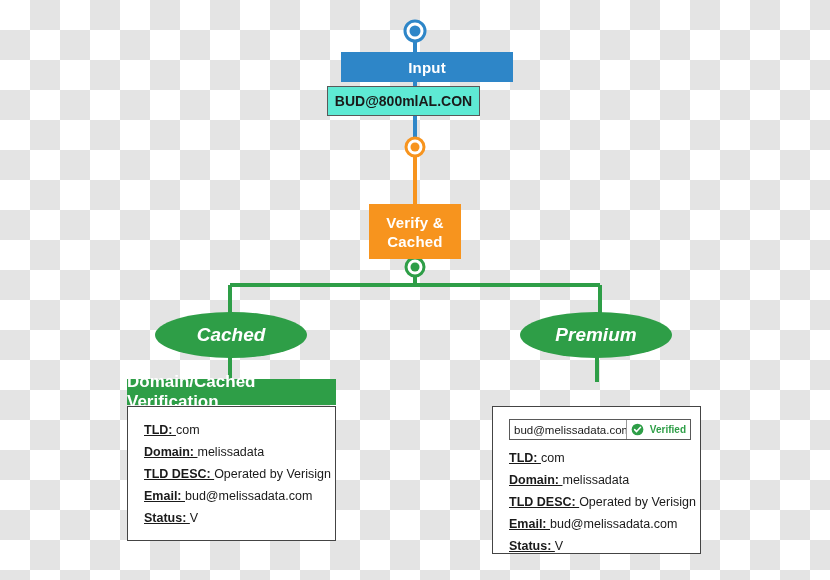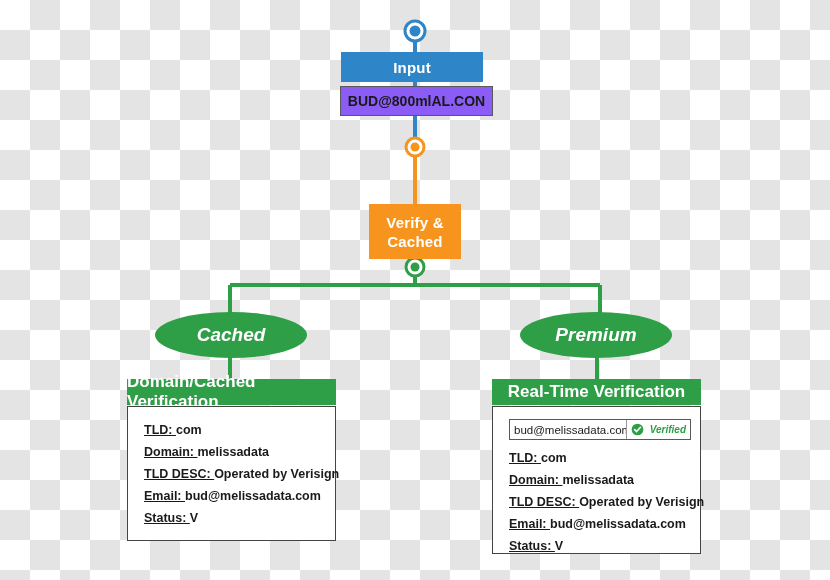--- a/index.html
+++ b/index.html
@@ -39,46 +39,46 @@
     align-items: center;
     justify-content: center;
     text-align: center;
     color: #ffffff;
     font-weight: bold;
     letter-spacing: 0.2px;
   }
   #input-box {
     left: 341px;
     top: 52px;
-    width: 142px;
+    width: 172px;
     height: 30px;
     background: #2e86c8;
     font-size: 15px;
     align-items: center;
   }
   #verify-box {
     left: 369px;
     top: 172px;
     width: 92px;
     height: 55px;
     background: #f7941e;
     font-size: 15px;
     line-height: 19px;
     margin-top: 32px;
   }
 
   
   #input-value {
     position: absolute;
-    left: 340px;
+    left: 327px;
     top: 86px;
     width: 153px;
     height: 30px;
     box-sizing: border-box;
-    background: #8b5cf6;
+    background: #5eead4;
     border: 1px solid #595959;
     display: flex;
     align-items: center;
     justify-content: center;
     font-size: 14px;
     color: #1a1a1a;
     font-weight: 600;
   }
 
   
@@ -147,21 +147,21 @@
     font-size: 12.5px;
     color: #1a1a1a;
     line-height: 22px;
     white-space: nowrap;
   }
   .field-row .k {
     font-weight: bold;
     text-decoration: underline;
   }
   .field-row .v {
-    font-weight: bold;
+    font-weight: normal;
   }
 
   
   #verified-input-wrap {
     display: flex;
     align-items: stretch;
     border: 1px solid #595959;
     background: #ffffff;
     height: 21px;
     width: 182px;
@@ -178,21 +178,20 @@
     border-right: 1px solid #9a9a9a;
     overflow: hidden;
     white-space: nowrap;
   }
   #verified-badge {
     display: flex;
     align-items: center;
     gap: 6px;
     padding: 0 4px 0 4px;
     flex: 0 0 auto;
-    font-style: italic;
   }
   #verified-check-icon {
     width: 13px;
     height: 13px;
     flex: 0 0 auto;
   }
   #verified-label {
     font-size: 10px;
     color: #2e9e47;
     font-weight: 600;
@@ -283,23 +282,20 @@
     <div class="field-row">
       <span class="k">Email: </span>
       <span class="v">bud@melissadata.com</span>
     </div>
     <div class="field-row">
       <span class="k">Status: </span>
       <span class="v">V</span>
     </div>
   </div>
 
-  <div class="panel-header" id="right-panel-header">
-    <span>Real-Time Verification</span>
-  </div>
 
   <div class="panel-body" id="right-panel-body">
 
     <div id="verified-input-wrap">
       <div id="verified-email-value" title="bud@melissadata.com">bud@melissadata.com</div>
       <div id="verified-badge">
         <svg id="verified-check-icon" viewBox="0 0 20 20" xmlns="http://www.w3.org/2000/svg">
           <circle cx="10" cy="10" r="9" fill="#2E9E47"></circle>
           <path d="M5.6 10.2 L8.6 13.2 L14.6 6.6" fill="none" stroke="#FFFFFF" stroke-width="2.4" stroke-linecap="round" stroke-linejoin="round"></path>
         </svg>

